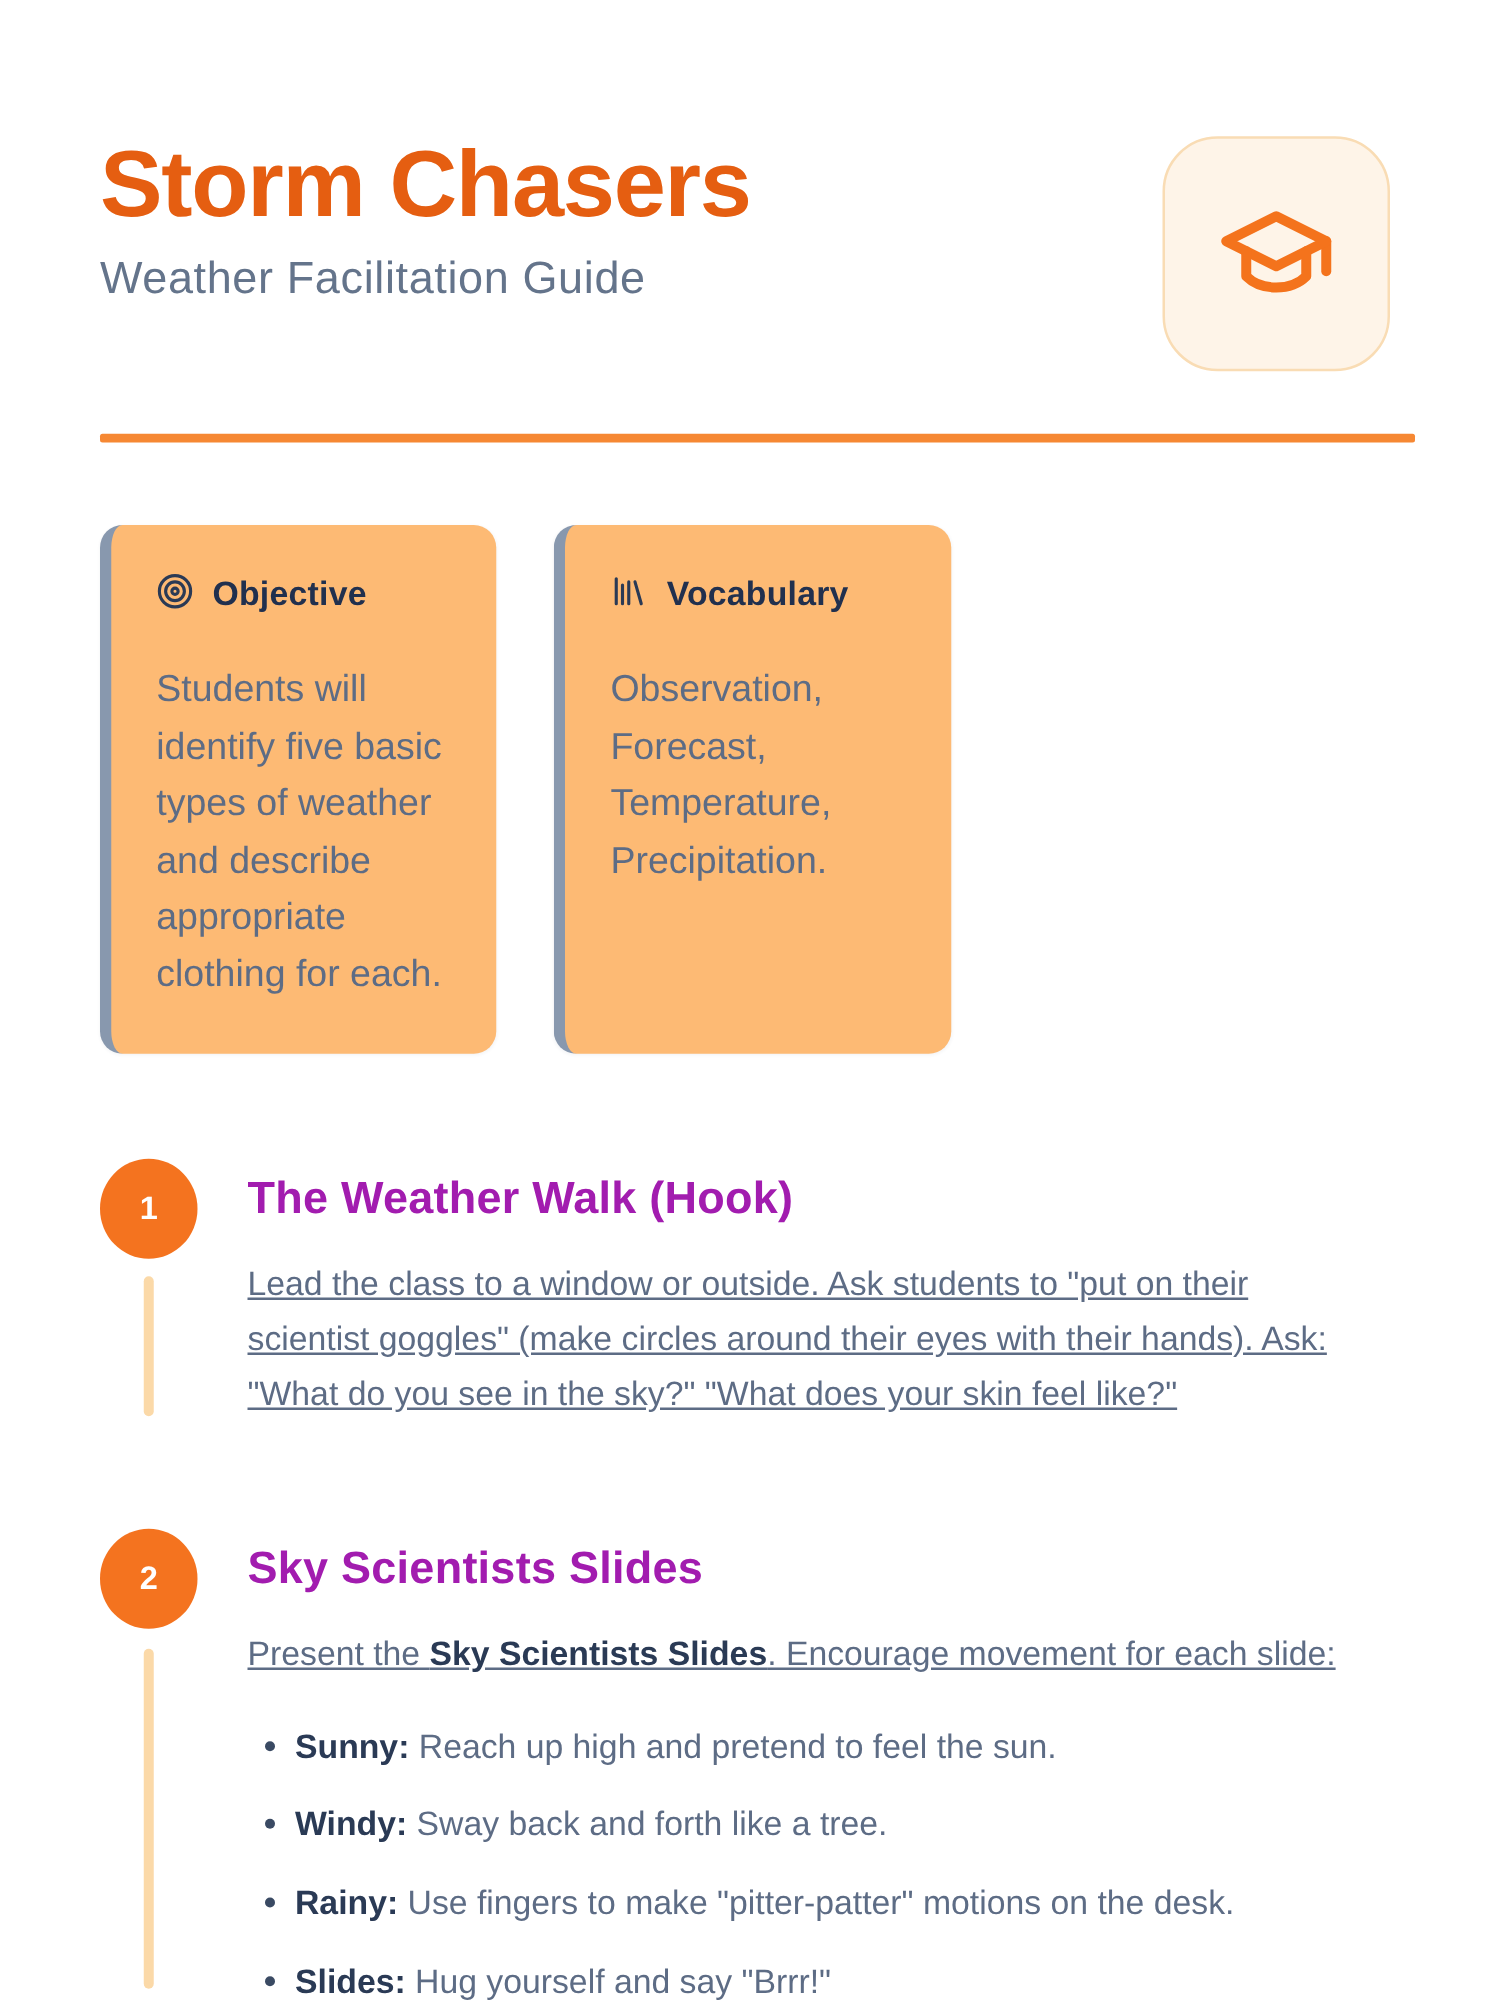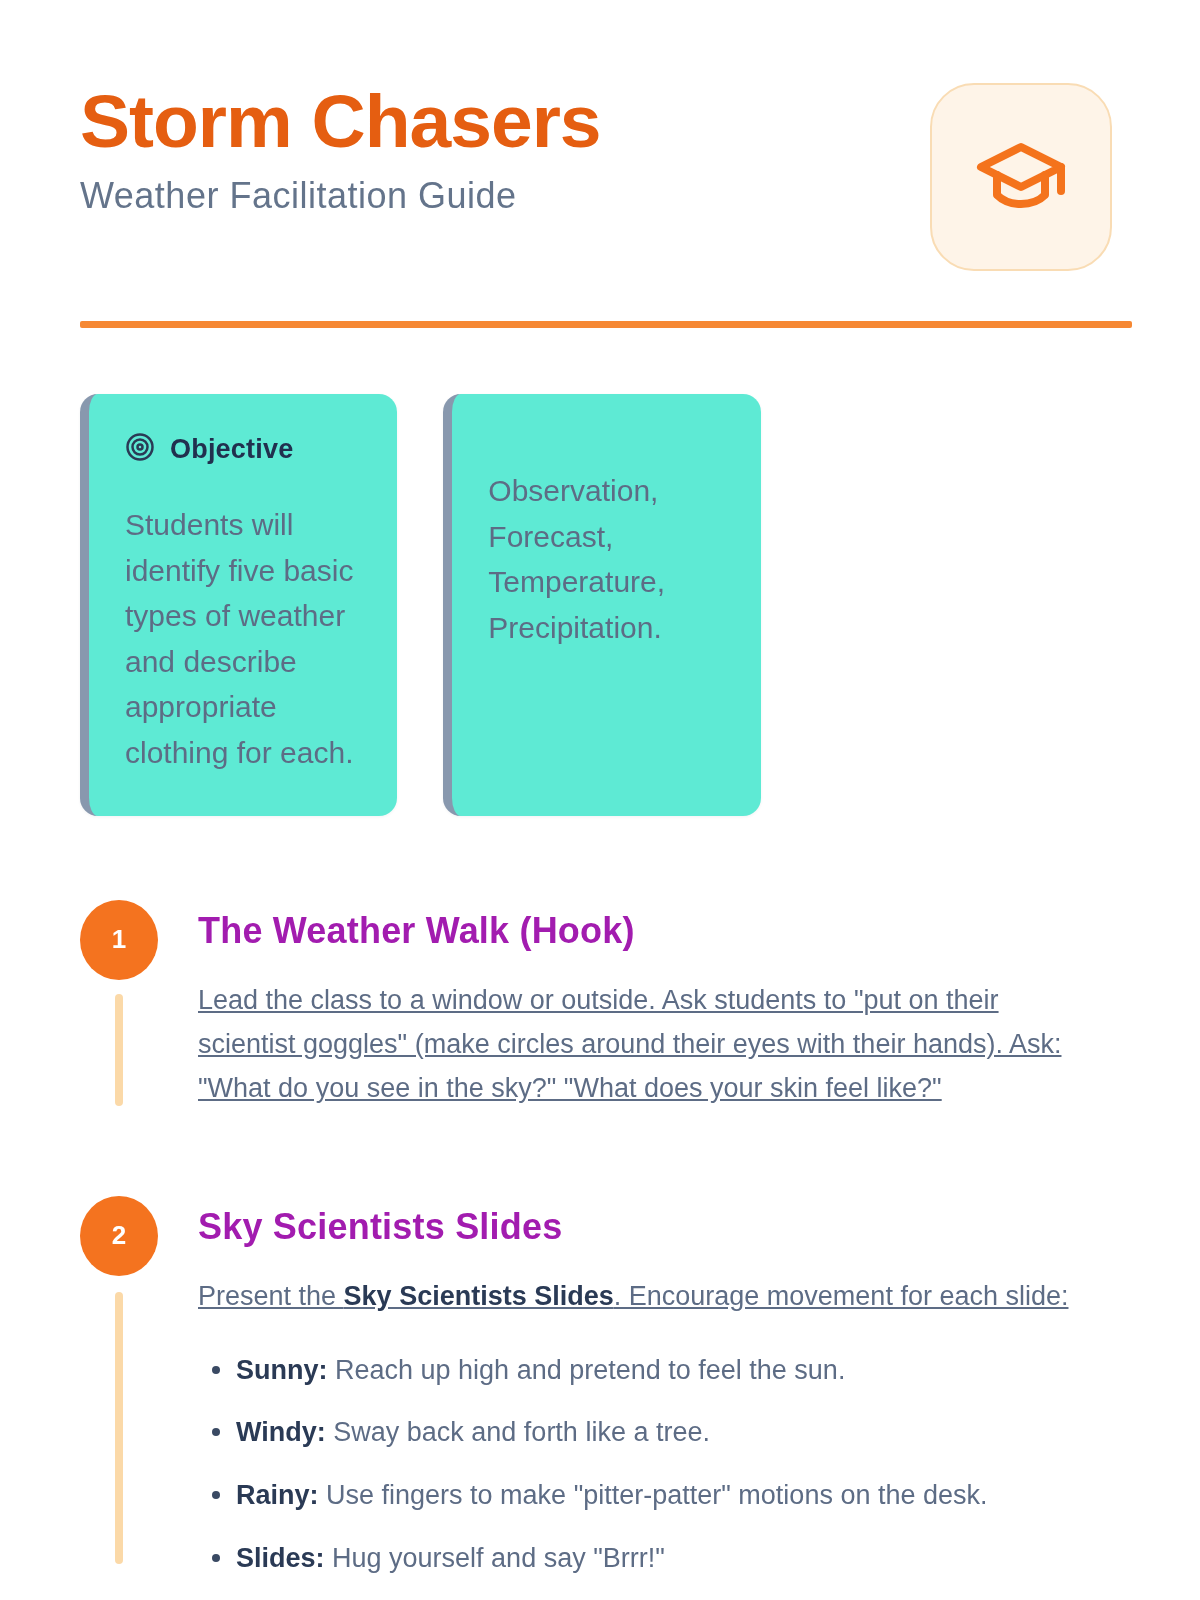--- a/index.html
+++ b/index.html
@@ -7,21 +7,21 @@
   body {
     width: 1200px; height: 1600px;
     overflow: hidden;
     font-family: "Liberation Sans", sans-serif;
     color: #22304C;
     position: relative;
   }
   .page { width: 1200px; height: 1600px; position: relative; background: #fff; }
 
   
-  .header { position: relative; padding: 84px 80px 0 80px; }
+  .header { position: relative; padding: 84px 80px 0 80px; margin-top: 26px; }
   .page-title {
     font-size: 75px; font-weight: 700; color: #E55E11;
     letter-spacing: -1px; line-height: 1.0;
   }
   .page-subtitle {
     margin-top: 16px; font-size: 36px; font-weight: 400; color: #64748B;
     letter-spacing: 0.5px;
   }
   .logo-box {
     position: absolute; top: 83px; left: 930px;
@@ -38,21 +38,21 @@
     height: 7px; width: 1052px;
     background: #F68833; border-radius: 2px;
   }
 
   
   .cards {
     margin: 66px 76px 0 80px;
     display: grid; grid-template-columns: repeat(3, 1fr); gap: 46px;
   }
   .card {
-    background: #5eead4;
+    background: #fdba74;
     border-left: 9px solid #8898AE;
     border-radius: 18px;
     padding: 38px 26px 40px 36px;
     min-height: 360px;
     box-shadow: 0 1px 3px rgba(30,45,80,0.06);
   }
   .card-head { display: flex; align-items: center; gap: 15px; }
   .card-head svg { width: 30px; height: 30px; stroke: #2A3A55; flex: 0 0 auto; }
   .card-title { font-size: 27px; font-weight: 700; color: #21304E; letter-spacing: 0.2px; }
   .card-body {
@@ -128,20 +128,31 @@
             <circle cx="12" cy="12" r="2"></circle>
           </svg>
         </span>
         <span class="card-title">Objective</span>
       </div>
       <div class="card-body">Students will identify five basic types of weather and describe appropriate clothing for each.</div>
     </div>
 
 
     <div class="card">
+      <div class="card-head">
+        <span>
+          <svg viewBox="0 0 24 24" fill="none" stroke-width="2" stroke-linecap="round" stroke-linejoin="round" width="30" height="30">
+            <path d="m16 6 4 14"></path>
+            <path d="M12 6v14"></path>
+            <path d="M8 8v12"></path>
+            <path d="M4 4v16"></path>
+          </svg>
+        </span>
+        <span class="card-title">Vocabulary</span>
+      </div>
       <div class="card-body">Observation, Forecast, Temperature, Precipitation.</div>
     </div>
 
   </div>
 
   <div class="sections">
 
     <div class="section">
       <div class="step-circle">1</div>
       <div class="connector c1"></div>

